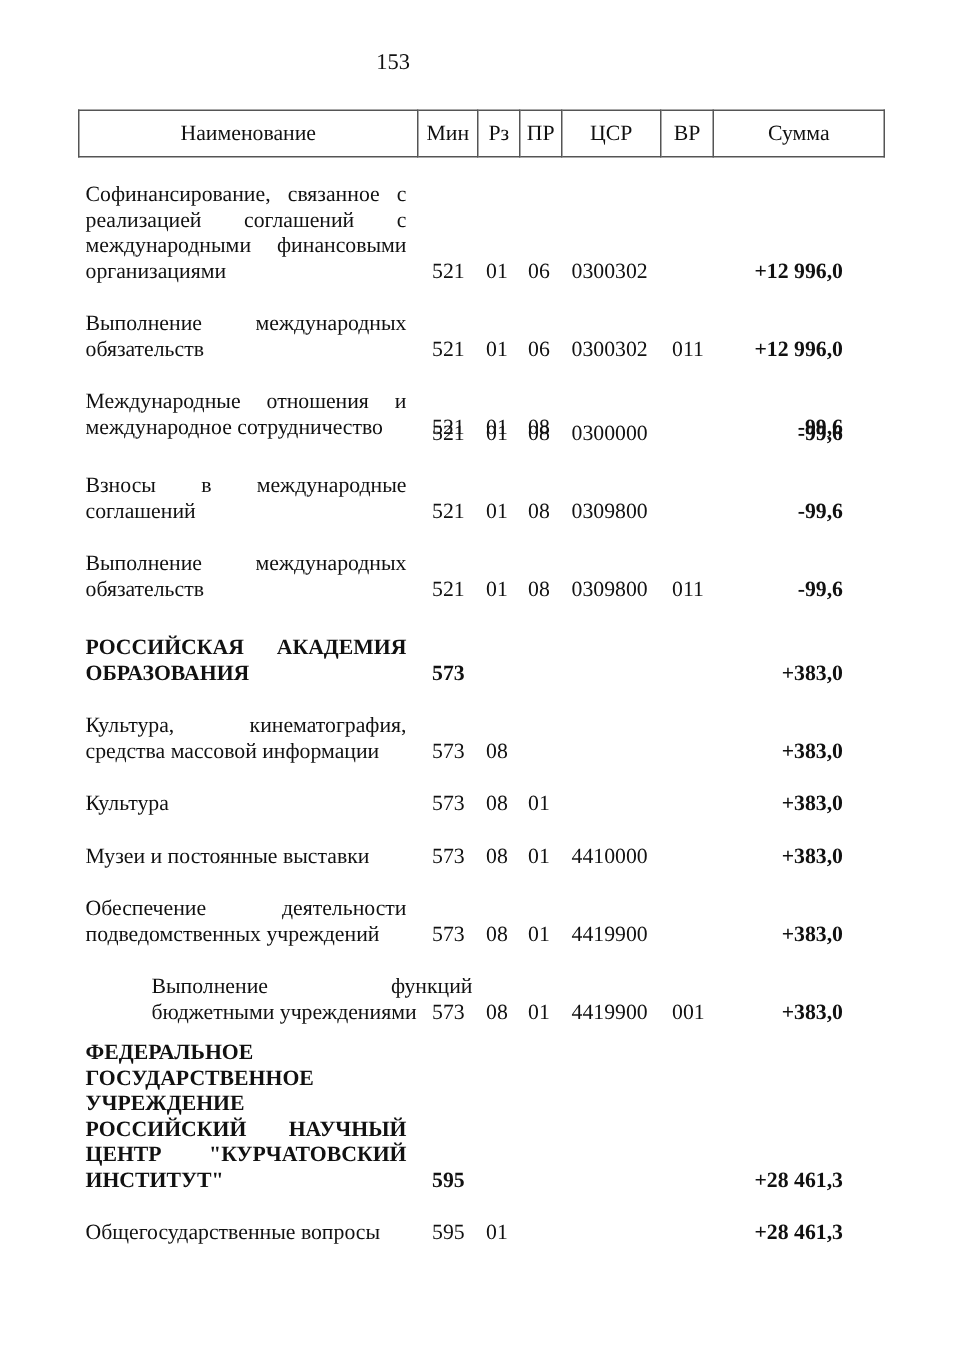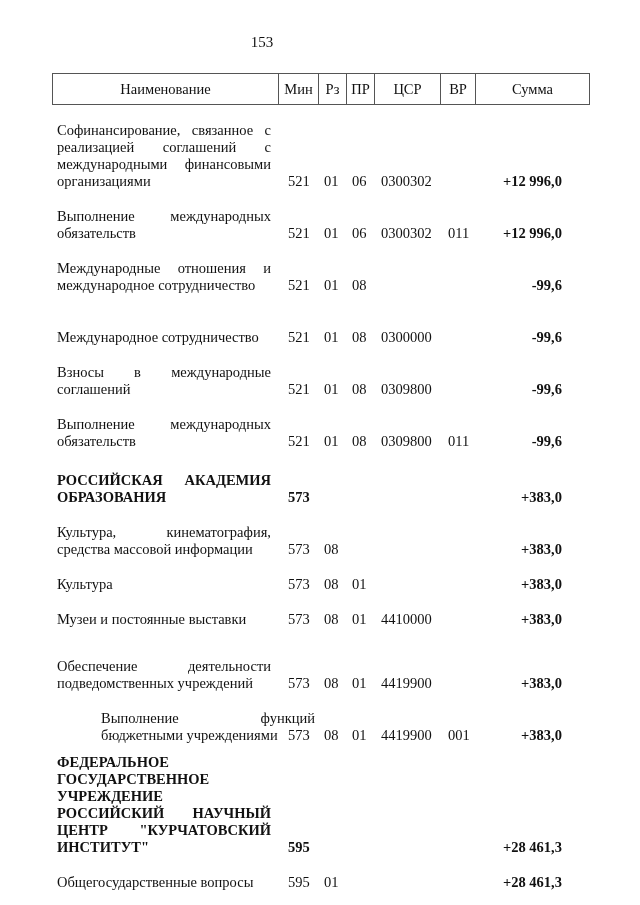--- a/index.html
+++ b/index.html
@@ -79,31 +79,30 @@
     </div>
     <div class="row" style="margin-bottom: 18px;">
       <div class="name">Выполнение международных обязательств</div>
       <div class="cell c-min">521</div>
       <div class="cell c-rz">01</div>
       <div class="cell c-pr">06</div>
       <div class="cell c-csr">0300302</div>
       <div class="cell c-vr">011</div>
       <div class="cell c-sum">+12 996,0</div>
     </div>
-    <div class="row" style="margin-bottom: 35px;">
+    <div class="row" style="margin-bottom: 4px;">
       <div class="name">Международные отношения и международное сотрудничество</div>
       <div class="cell c-min">521</div>
       <div class="cell c-rz">01</div>
       <div class="cell c-pr">08</div>
       <div class="cell c-csr"></div>
       <div class="cell c-vr"></div>
       <div class="cell c-sum">-99,6</div>
     </div>
     <div class="row" style="margin-bottom: 18px;">
-      <div class="name">Международное сотрудничество</div>
       <div class="cell c-min">521</div>
       <div class="cell c-rz">01</div>
       <div class="cell c-pr">08</div>
       <div class="cell c-csr">0300000</div>
       <div class="cell c-vr"></div>
       <div class="cell c-sum">-99,6</div>
     </div>
     <div class="row" style="margin-bottom: 18px;">
       <div class="name">Взносы в международные соглашений</div>
       <div class="cell c-min">521</div>
@@ -142,21 +141,21 @@
     </div>
     <div class="row" style="margin-bottom: 18px;">
       <div class="name">Культура</div>
       <div class="cell c-min">573</div>
       <div class="cell c-rz">08</div>
       <div class="cell c-pr">01</div>
       <div class="cell c-csr"></div>
       <div class="cell c-vr"></div>
       <div class="cell c-sum">+383,0</div>
     </div>
-    <div class="row" style="margin-bottom: 30px;">
+    <div class="row" style="margin-bottom: 18px;">
       <div class="name">Музеи и постоянные выставки</div>
       <div class="cell c-min">573</div>
       <div class="cell c-rz">08</div>
       <div class="cell c-pr">01</div>
       <div class="cell c-csr">4410000</div>
       <div class="cell c-vr"></div>
       <div class="cell c-sum">+383,0</div>
     </div>
     <div class="row" style="margin-bottom: 18px;">
       <div class="name">Обеспечение деятельности подведомственных учреждений</div>

